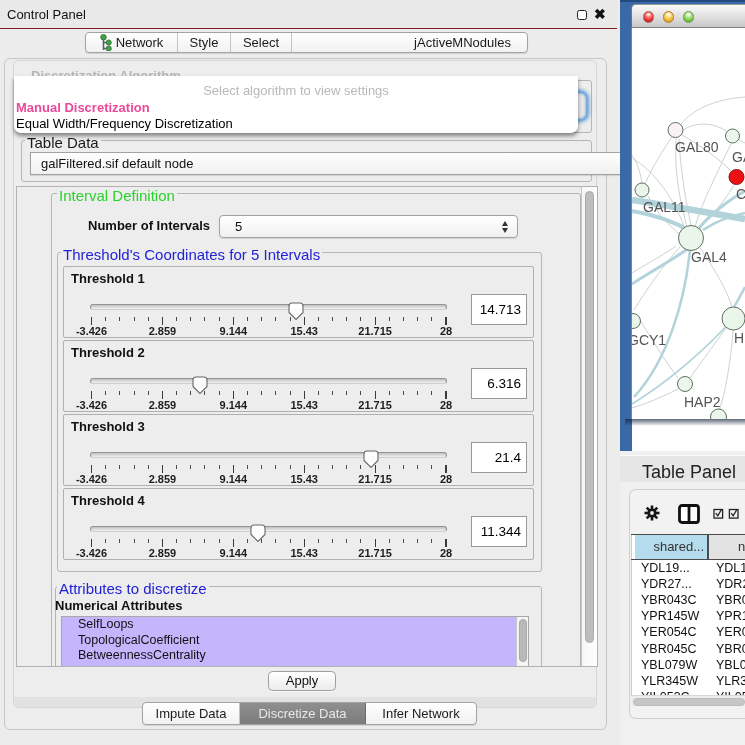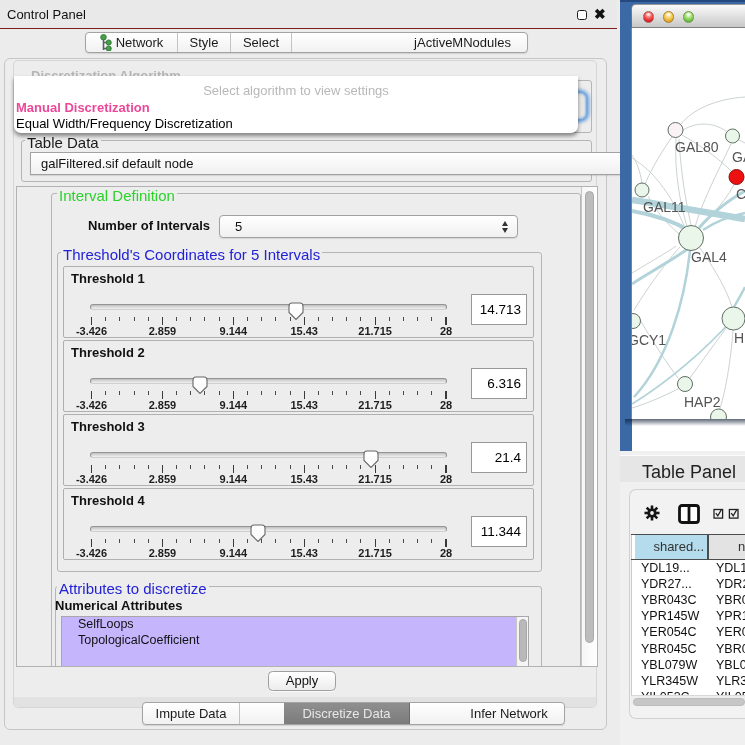--- a/index.html
+++ b/index.html
@@ -14,21 +14,21 @@
 #xicon { position:absolute; left:594px; top:6px; font-size:14px; font-weight:bold; color:#111; }
 
 
 .seg { position:absolute; display:flex; border:1px solid #a3a3a3; border-radius:4px;
   background:linear-gradient(#ffffff,#f1f1f1); overflow:hidden; box-shadow:0 1px 1px rgba(0,0,0,0.12); }
 .seg .s { display:flex; align-items:center; justify-content:center; font-size:13px; color:#1a1a1a;
   border-right:1px solid #c3c3c3; }
 .seg .s:last-child { border-right:none; }
 .seg .sel { background:linear-gradient(#838383,#6e6e6e); color:#fff; border-right-color:#6a6a6a; }
 #toptabs { left:85px; top:31.5px; height:21px; }
-#bottabs { left:142px; top:702px; height:23px;gap:44px; }
+#bottabs { left:142px; top:702px; height:23px; }
 
 
 #outerp { position:absolute; left:4px; top:58px; width:603px; height:672px;
   border:1px solid #c6c6c6; border-radius:6px; background:#ededed; }
 #innerp { position:absolute; left:13px; top:60px; width:584px; height:648px;
   border:1px solid #d6d6d6; border-radius:5px; background:#ededed; }
 #innerstrip { position:absolute; left:14px; top:697px; width:582px; height:10px;
   background:#e2e2e2; border-radius:0 0 5px 5px; }
 
 .gbox { position:absolute; border:1px solid #b5b5b5; border-radius:3px; }
@@ -239,20 +239,21 @@
   </svg>
   <div class="valbox">11.344</div>
 </div>
 
   <div class="gbox" style="left:38px; top:399px; width:487px; height:200px;"></div>
   <div class="glab blab" style="left:40px; top:393px;">Attributes to discretize</div>
   <div id="numattr">Numerical Attributes</div>
   <div id="listbox">
     <div class="litem">SelfLoops</div>
       <div class="litem">TopologicalCoefficient</div>
+      <div class="litem">BetweennessCentrality</div>
     <div id="listsb">
         <div class="th"></div>
       </div>
   </div>
   <div id="vsb">
       <div class="th"></div>
     </div>
 </div>
 
 <div id="innerstrip"></div>

